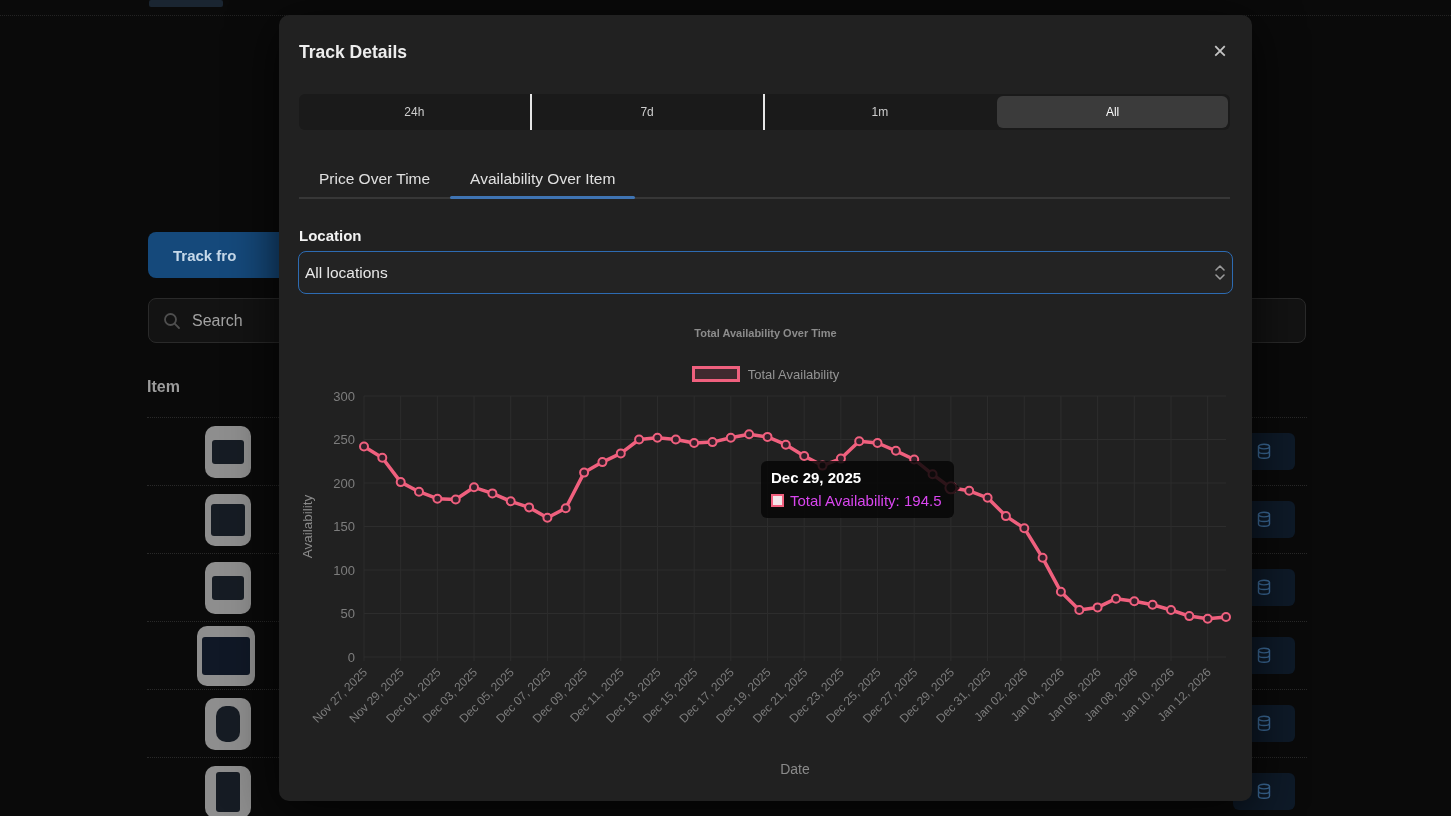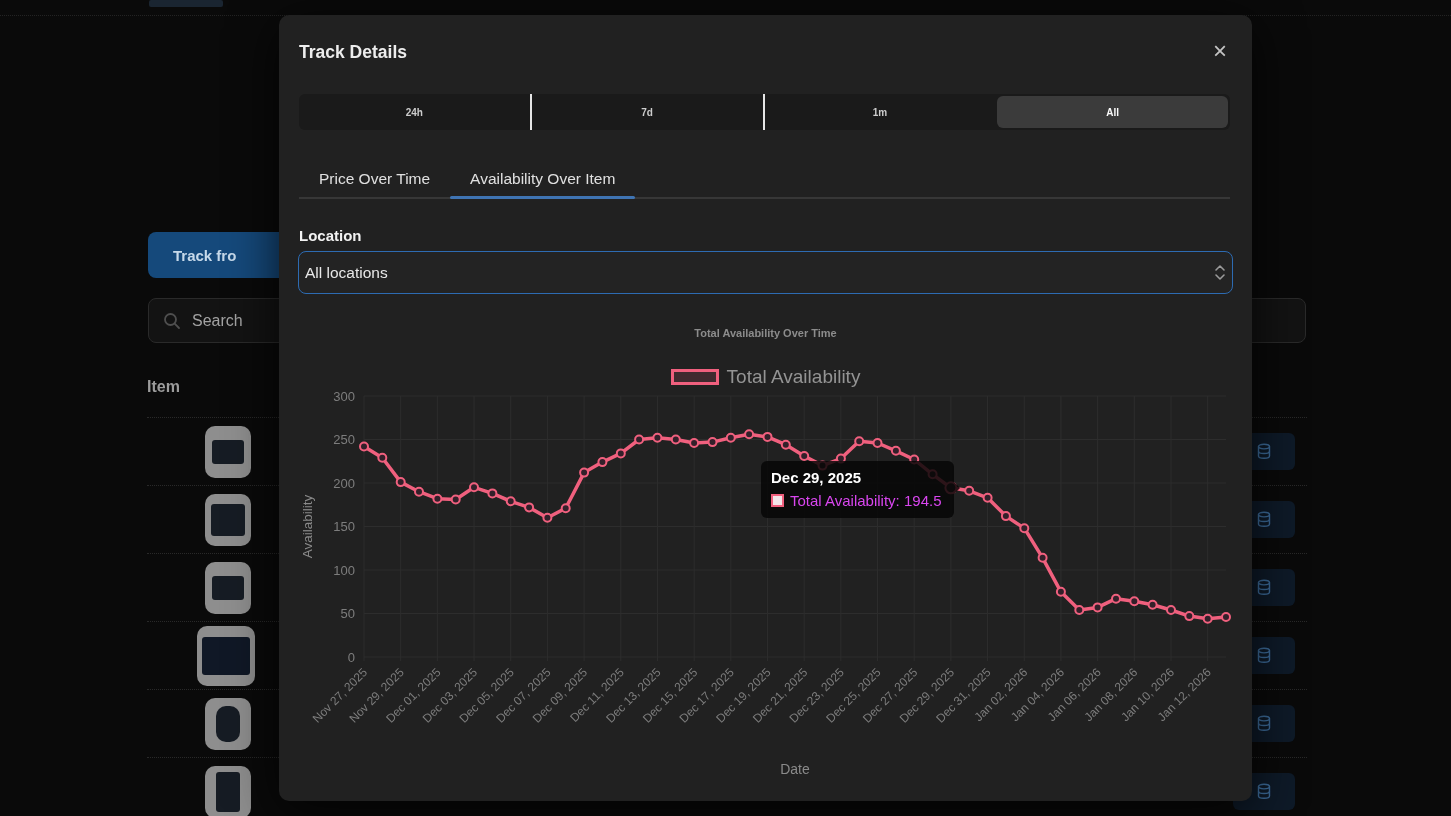--- a/index.html
+++ b/index.html
@@ -25,36 +25,36 @@
   .bg-row:nth-child(5) .thumb .prod { width:54%; height:70%; border-radius:10px; }
   .bg-row:nth-child(6) .thumb .prod { width:52%; height:78%; }
   .db-btn { position:absolute; left:1086px; top:15px; width:62px; height:37px; background:#0e1a28; border:none; border-radius:6px; display:flex; align-items:center; justify-content:center; }
 
   
   .modal { position:absolute; left:240px; top:15px; width:973px; height:786px; background:#212121; border-radius:10px; box-shadow:0 10px 50px rgba(0,0,0,.75);margin-left:39px; }
   .modal-title { position:absolute; left:20px; top:27px; color:#ededed; font-size:17.5px; font-weight:bold; }
   .close-btn { position:absolute; right:16px; top:20px; width:32px; height:32px; background:transparent; border:none; color:#c4c4c4; font-size:24px; line-height:30px; cursor:pointer; font-family:inherit; }
 
   .range-bar { position:absolute; left:20px; top:79px; width:931px; height:36px; background:#1a1a1a; border-radius:6px; display:flex; }
-  .range-seg { flex:1 1 0; display:flex; align-items:center; justify-content:center; color:#cdcdcd; font-size:10px; font-weight:bold; }
+  .range-seg { flex:1 1 0; display:flex; align-items:center; justify-content:center; color:#cdcdcd; font-size:12px; font-weight:normal; }
   .range-seg.div { border-left:2px solid #e5e5e5; }
   .range-seg.active { background:#3b3b3b; border-radius:6px; margin:2px; color:#fafafa; border-left:none; }
 
   .tabs { position:absolute; left:20px; top:146px; width:931px; height:38px; border-bottom:2px solid #373737; display:flex;text-align:right; }
   .tab { padding:0 20px; display:flex; align-items:center; color:#e0e0e0; font-size:15.5px; position:relative; }
   .tab.active::after { content:""; position:absolute; left:0; right:0; bottom:-2px; height:3px; background:#3f74b3; border-radius:2px; }
 
   .location-label { position:absolute; left:20px; top:212px; color:#f2f2f2; font-size:15px; font-weight:bold; }
   .select { position:absolute; left:19px; top:236px; width:935px; height:43px; background:#232323; border:1.5px solid #2d6bb2; border-radius:8px; display:flex; align-items:center; padding:0 6px; }
   .select-value { color:#e8e8e8; font-size:15.5px; flex:1; }
 
   .chart-title { position:absolute; left:0; top:312px; width:100%; text-align:center; color:#8c8c8c; font-size:11px; font-weight:bold; }
   .legend { position:absolute; left:0; top:351px; width:100%; display:flex; align-items:center; justify-content:center; gap:8px; }
   .legend-swatch { width:48px; height:16px; border:3px solid #f0607e; background:rgba(240,96,126,.15); }
-  .legend-label { color:#949494; font-size:19px; }
+  .legend-label { color:#949494; font-size:13px; }
 
   .chart-svg { position:absolute; left:20px; top:370px; }
 
   .tooltip { position:absolute; left:482px; top:446px; background:rgba(6,6,6,.84); border-radius:6px; padding:8px 12px 9px 10px; z-index:5; }
   .tooltip::after { content:""; position:absolute; right:-6px; top:21px; border-top:6px solid transparent; border-bottom:6px solid transparent; border-left:6px solid rgba(6,6,6,.84); }
   .tooltip-title { color:#fff; font-size:15px; font-weight:bold; margin-bottom:6px; white-space:nowrap; }
   .tooltip-row { display:flex; align-items:center; white-space:nowrap; }
   .tooltip-swatch { width:13px; height:13px; background:#f3e6ea; border:2px solid #f0607e; margin-right:6px; flex:0 0 auto; }
   .tooltip-text { color:#d946ef; font-size:15px; }
 </style>

